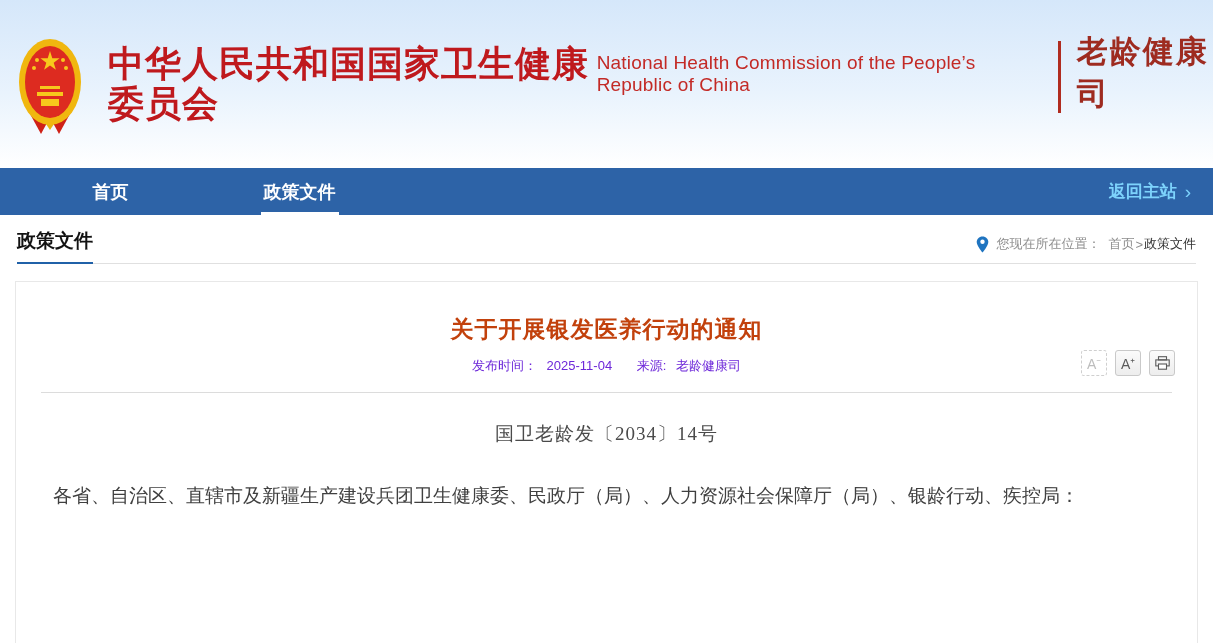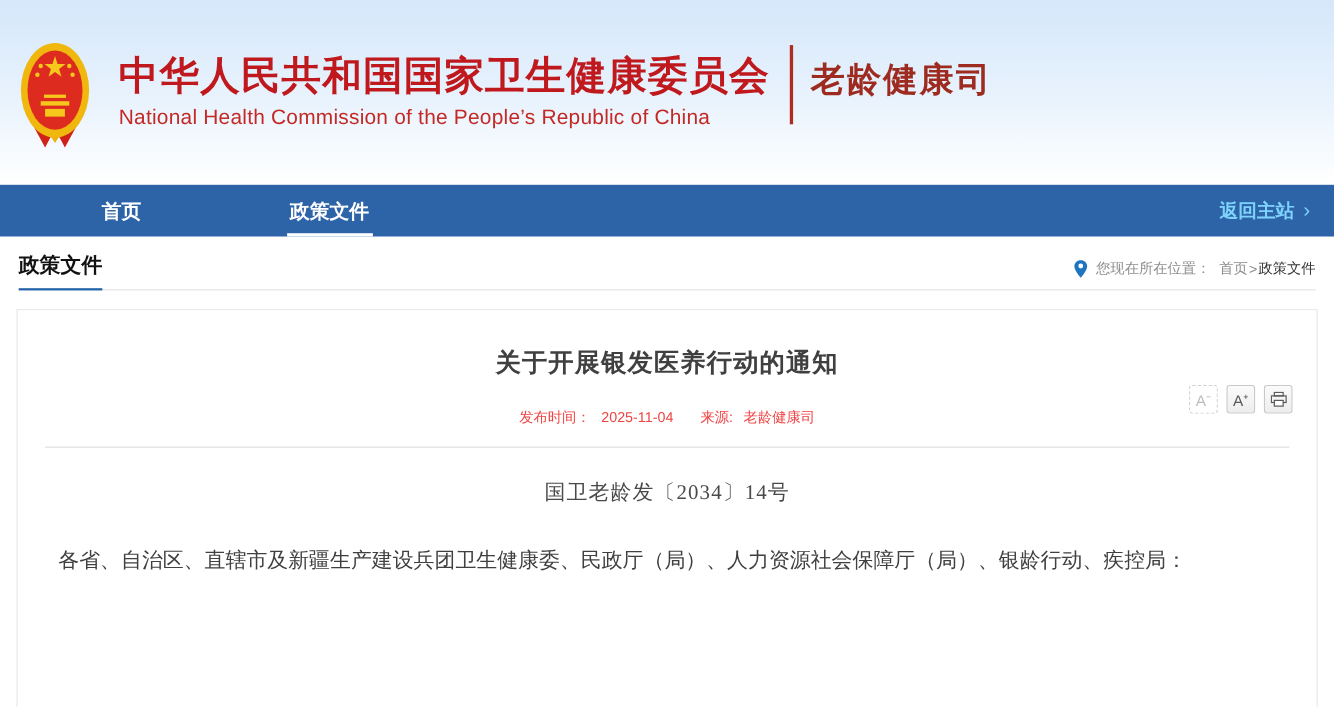--- a/index.html
+++ b/index.html
@@ -5,21 +5,21 @@
   * { margin:0; padding:0; box-sizing:border-box; }
   html,body { width:1213px; height:643px; overflow:hidden; background:#fff;
               font-family:"Liberation Sans", sans-serif; }
   .page { width:1213px; height:643px; position:relative; background:#fff; }
 
   
   .site-header { height:168px; background:linear-gradient(180deg,#d5e7fa 0%,#e9f3fd 55%,#ffffff 100%);
                  display:flex; align-items:center; padding:0 0 0 18px; }
   .emblem { width:64px; height:104px; margin-top:4px; flex:0 0 auto; }
   .masthead { display:flex; align-items:center; margin-left:26px; }
-  .title-block { display:flex; flex-direction:column; }
+  .title-block { display:flex; }
   .title-cn { color:#bf191d; font-size:36px; font-weight:bold; letter-spacing:1px; line-height:1.1; }
   .title-en { color:#c32a26; font-size:19px; margin-top:8px; letter-spacing:0.2px; }
   .head-divider { width:3px; height:72px; background:#b02c20; margin:0 16px 14px 18px; }
   .dept-title { color:#9e2b20; font-size:31px; font-weight:bold; margin-bottom:22px; letter-spacing:2px; }
 
   
   .nav { height:47px; background:#2d63a7; display:flex; align-items:stretch; padding:0 16px; }
   .nav-item { width:189px; display:flex; align-items:center; justify-content:center;
               color:#fff; font-size:18px; font-weight:bold; position:relative; cursor:pointer; }
   .nav-item.active::after { content:""; position:absolute; left:50%; bottom:0; transform:translateX(-50%);
@@ -36,23 +36,23 @@
   .crumb { display:flex; align-items:center; font-size:13px; color:#8d8d8d; padding-bottom:10px; }
   .pin-icon { width:13px; height:17px; margin-right:7px; }
   .crumb .loc-label { margin-right:8px; }
   .crumb .home { color:#8d8d8d; cursor:pointer; }
   .crumb .sep { margin:0 1px; }
   .crumb .current { color:#333; }
 
   
   .content-box { margin:17px 15px 0 15px; border:1px solid #e8e8e8; background:#fff;
                  height:480px; position:relative; padding:24px 22px 0 22px; }
-  .article-title { text-align:center; color:#404040; font-size:23px; font-weight:bold;
+  .article-title { text-align:center; color:#c2410c; font-size:23px; font-weight:bold;
                    letter-spacing:1px; margin-top:8px; }
-  .article-meta { text-align:center; color:#ef4444; font-size:13px; margin-top:26px; }
+  .article-meta { text-align:center; color:#6d28d9; font-size:13px; margin-top:12px; }
   .article-meta span { margin:0 3px; }
   .tools { position:absolute; right:22px; top:68px; display:flex; gap:8px; }
   .tool-btn { width:26px; height:26px; border:1px solid #c9c9c9; border-radius:3px;
               background:linear-gradient(#fbfbfb,#ededed); color:#5a5a5a; font-size:14px;
               display:flex; align-items:center; justify-content:center; cursor:pointer; }
   .tool-btn.disabled { border-style:dashed; border-color:#cfcfcf; background:#fff; color:#bdbdbd; }
   .meta-divider { border-bottom:1px solid #dcdcdc; margin:17px 3px 0 3px; }
 
   .doc-number { text-align:center; font-family:"Liberation Serif", serif; font-size:19px;
                 color:#4a4a4a; margin-top:28px; letter-spacing:1px; }

